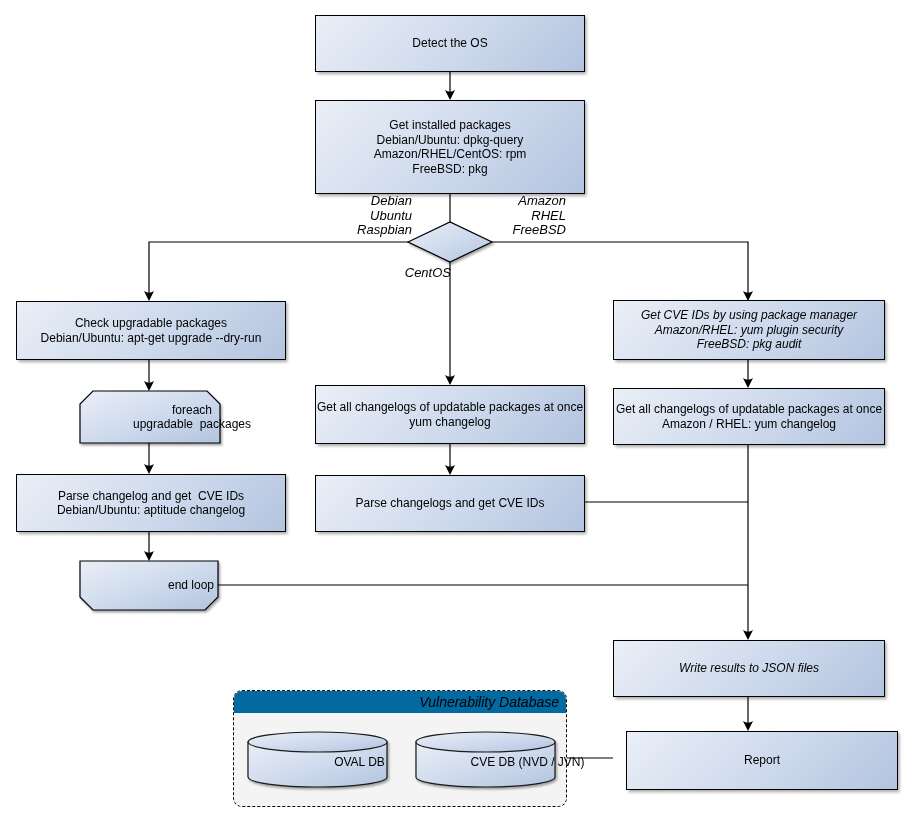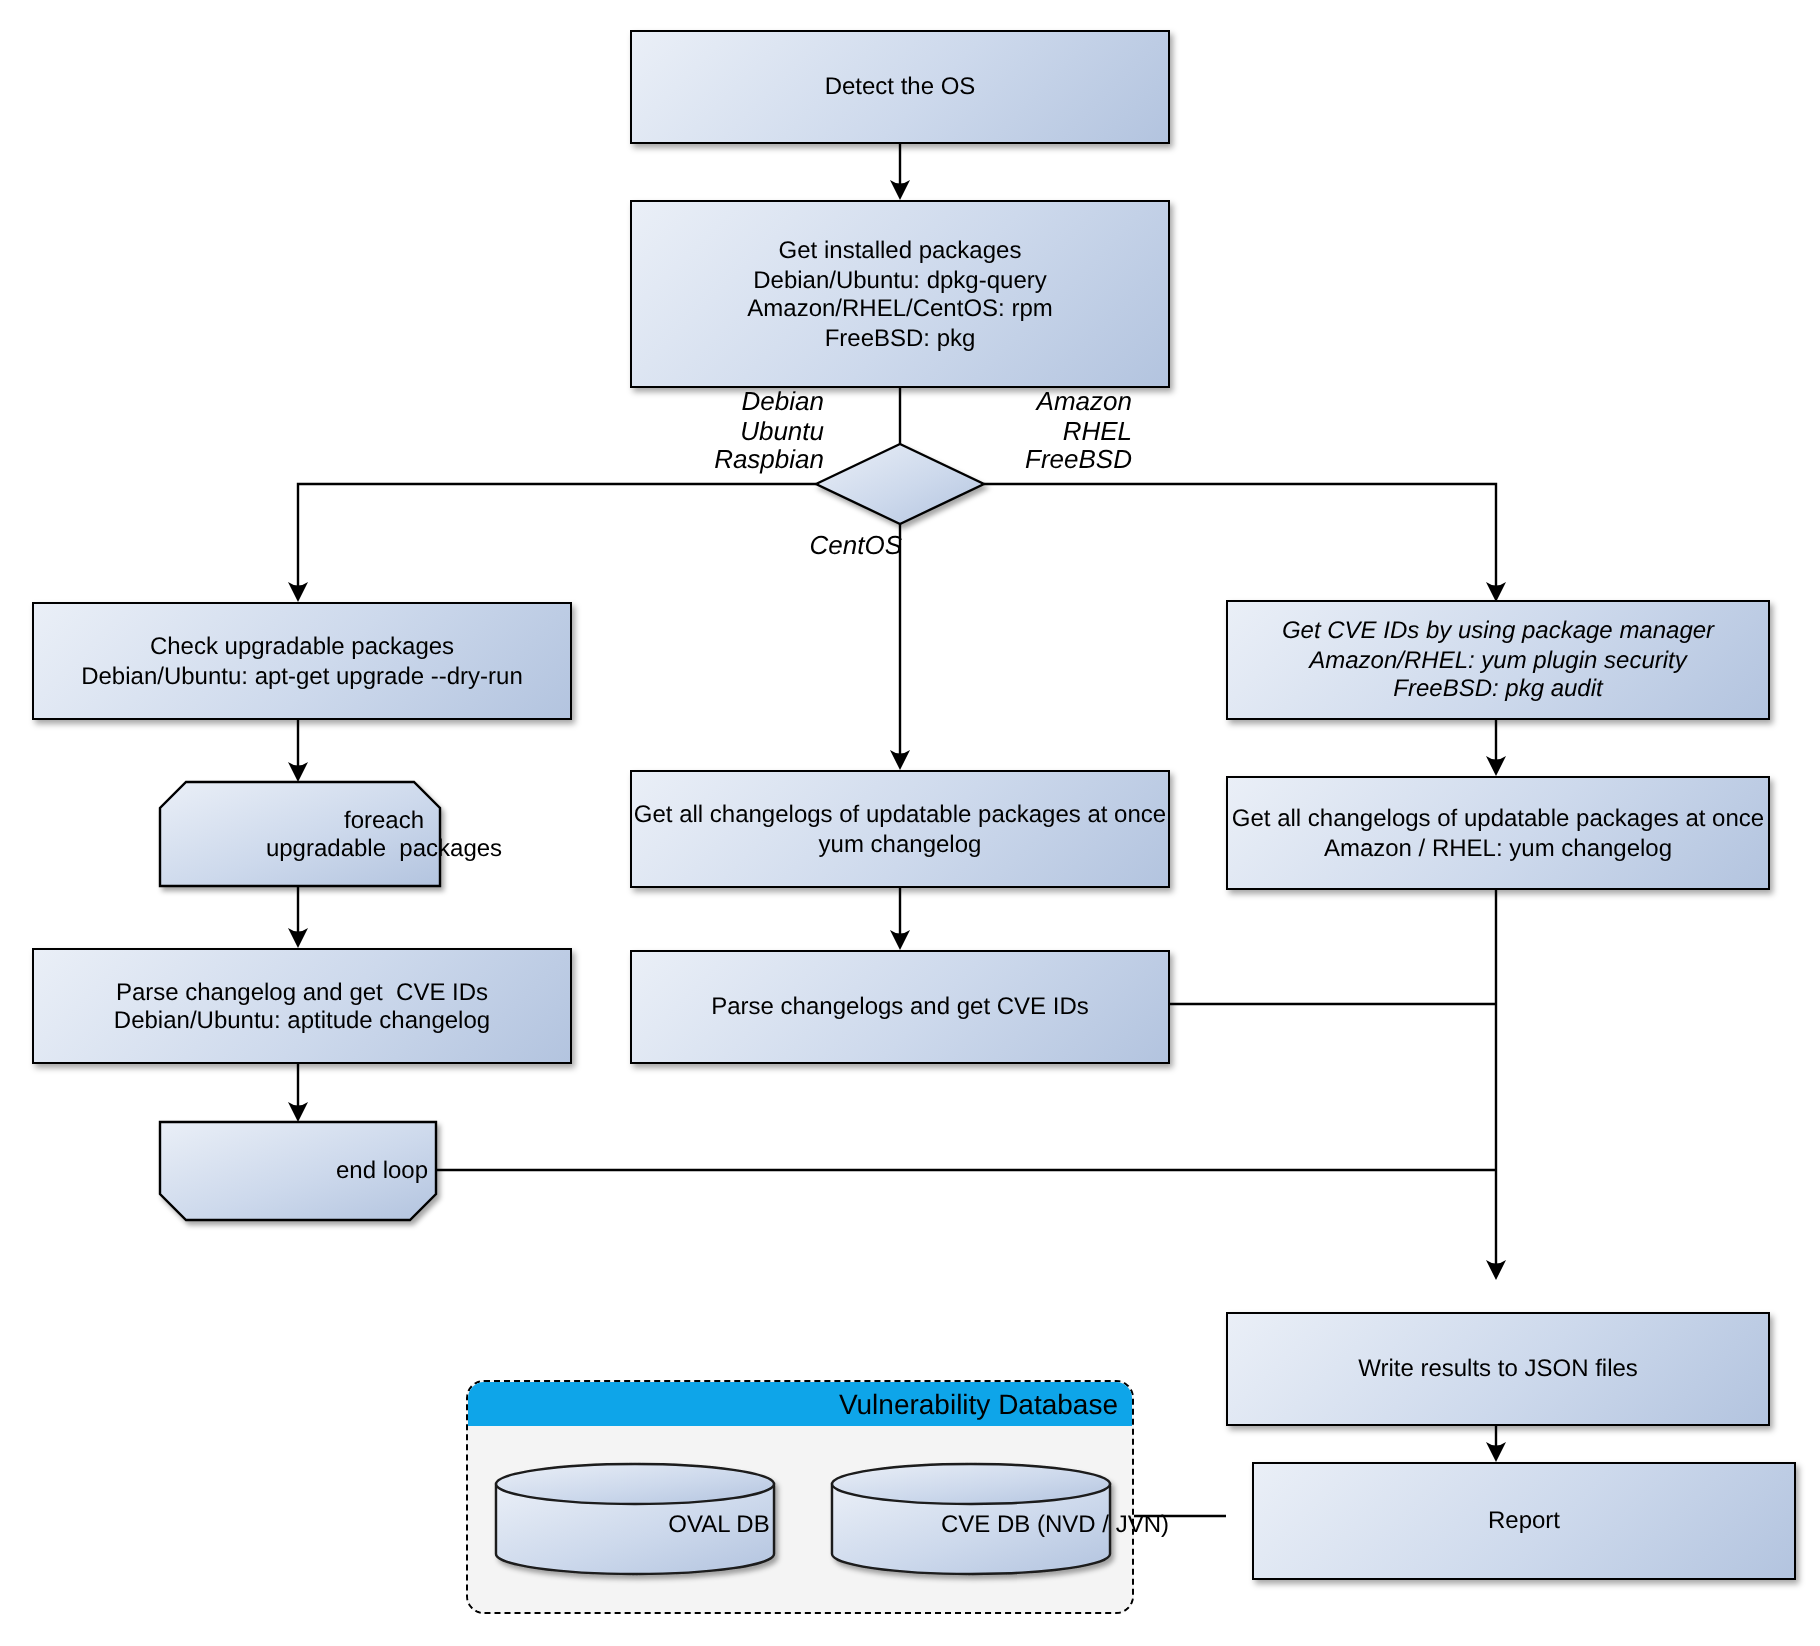--- a/index.html
+++ b/index.html
@@ -25,21 +25,21 @@
     position:absolute;white-space:pre;text-align:right;
     font-size:13px;line-height:14.5px;font-style:italic;
   }
   #vulndb-panel{
     position:absolute;left:233px;top:690px;width:334px;height:117px;
     background:#f4f4f4;border:1.6px dashed #000;border-radius:9px;
     box-sizing:border-box;
   }
   #vulndb-header{
     position:absolute;left:0;top:0;right:0;height:22px;
-    background:#0ea5e9;border-radius:8px 8px 0 0;
+    background:#0369a1;border-radius:8px 8px 0 0;font-style:italic;
   }
   #vulndb-title{
     position:absolute;left:0;top:0;right:7px;height:22px;
     text-align:right;font-size:14px;line-height:22px;white-space:pre;
   }
 </style>
 </head>
 <body>
 
 <div id="stage">
@@ -145,21 +145,21 @@
     <span class="node-text">Get CVE IDs by using package manager
 Amazon/RHEL: yum plugin security
 FreeBSD: pkg audit</span>
   </div>
 
   <div class="node" style="left:613px;top:388px;width:270px;height:55px;">
     <span class="node-text">Get all changelogs of updatable packages at once
 Amazon / RHEL: yum changelog</span>
   </div>
 
-  <div class="node" style="left:613px;top:656px;width:270px;height:55px;">
+  <div class="node" style="left:613px;top:640px;width:270px;height:55px;font-style:italic;">
     <span class="node-text">Write results to JSON files</span>
   </div>
 
   <div class="node" style="left:626px;top:731px;width:270px;height:57px;">
     <span class="node-text">Report</span>
   </div>
 
   <div class="shape-text" style="left:80px;top:391px;width:140px;height:52px;">foreach
 upgradable  packages</div>
 

